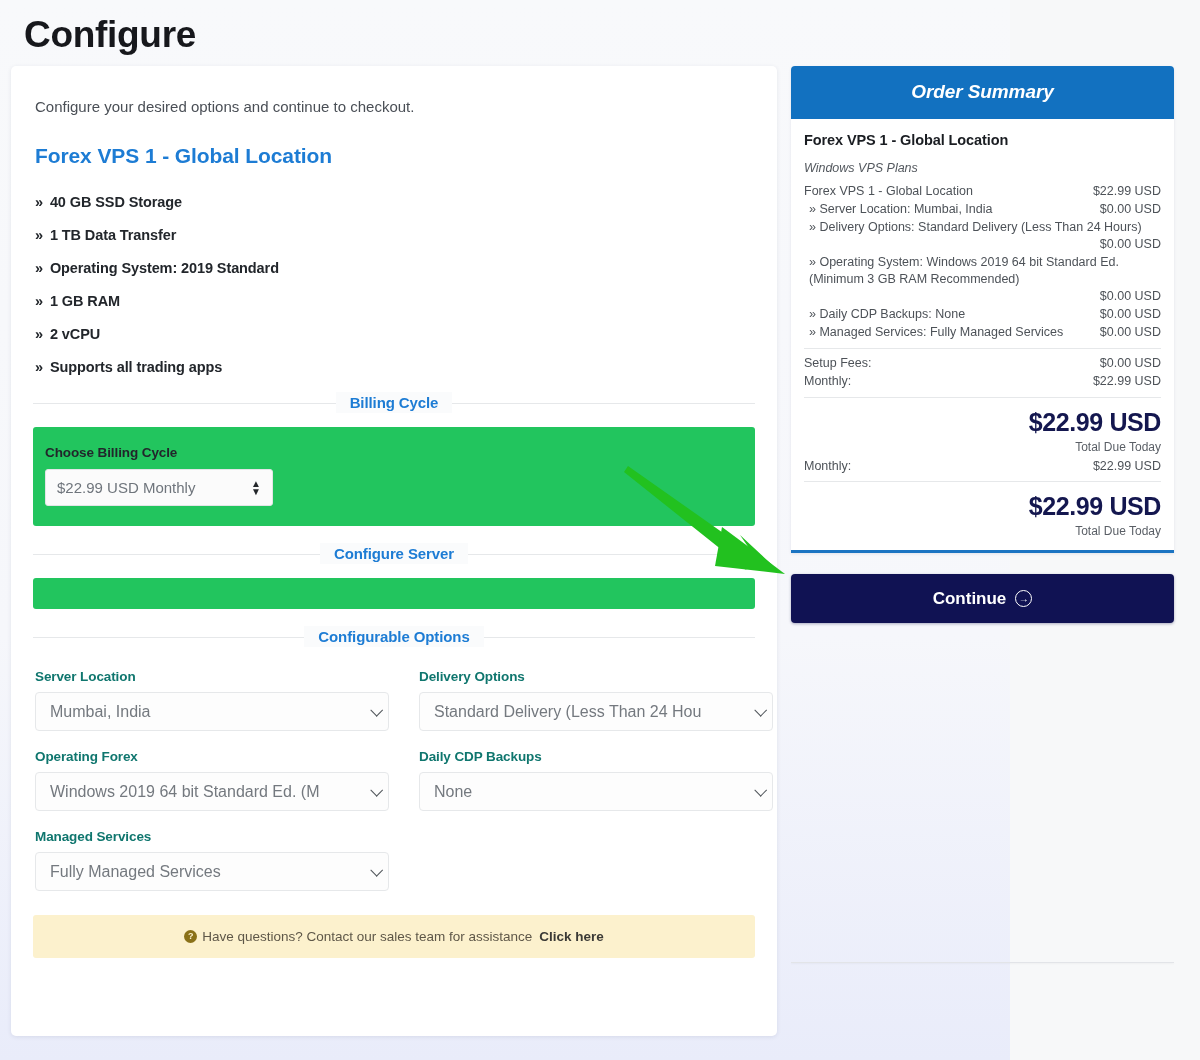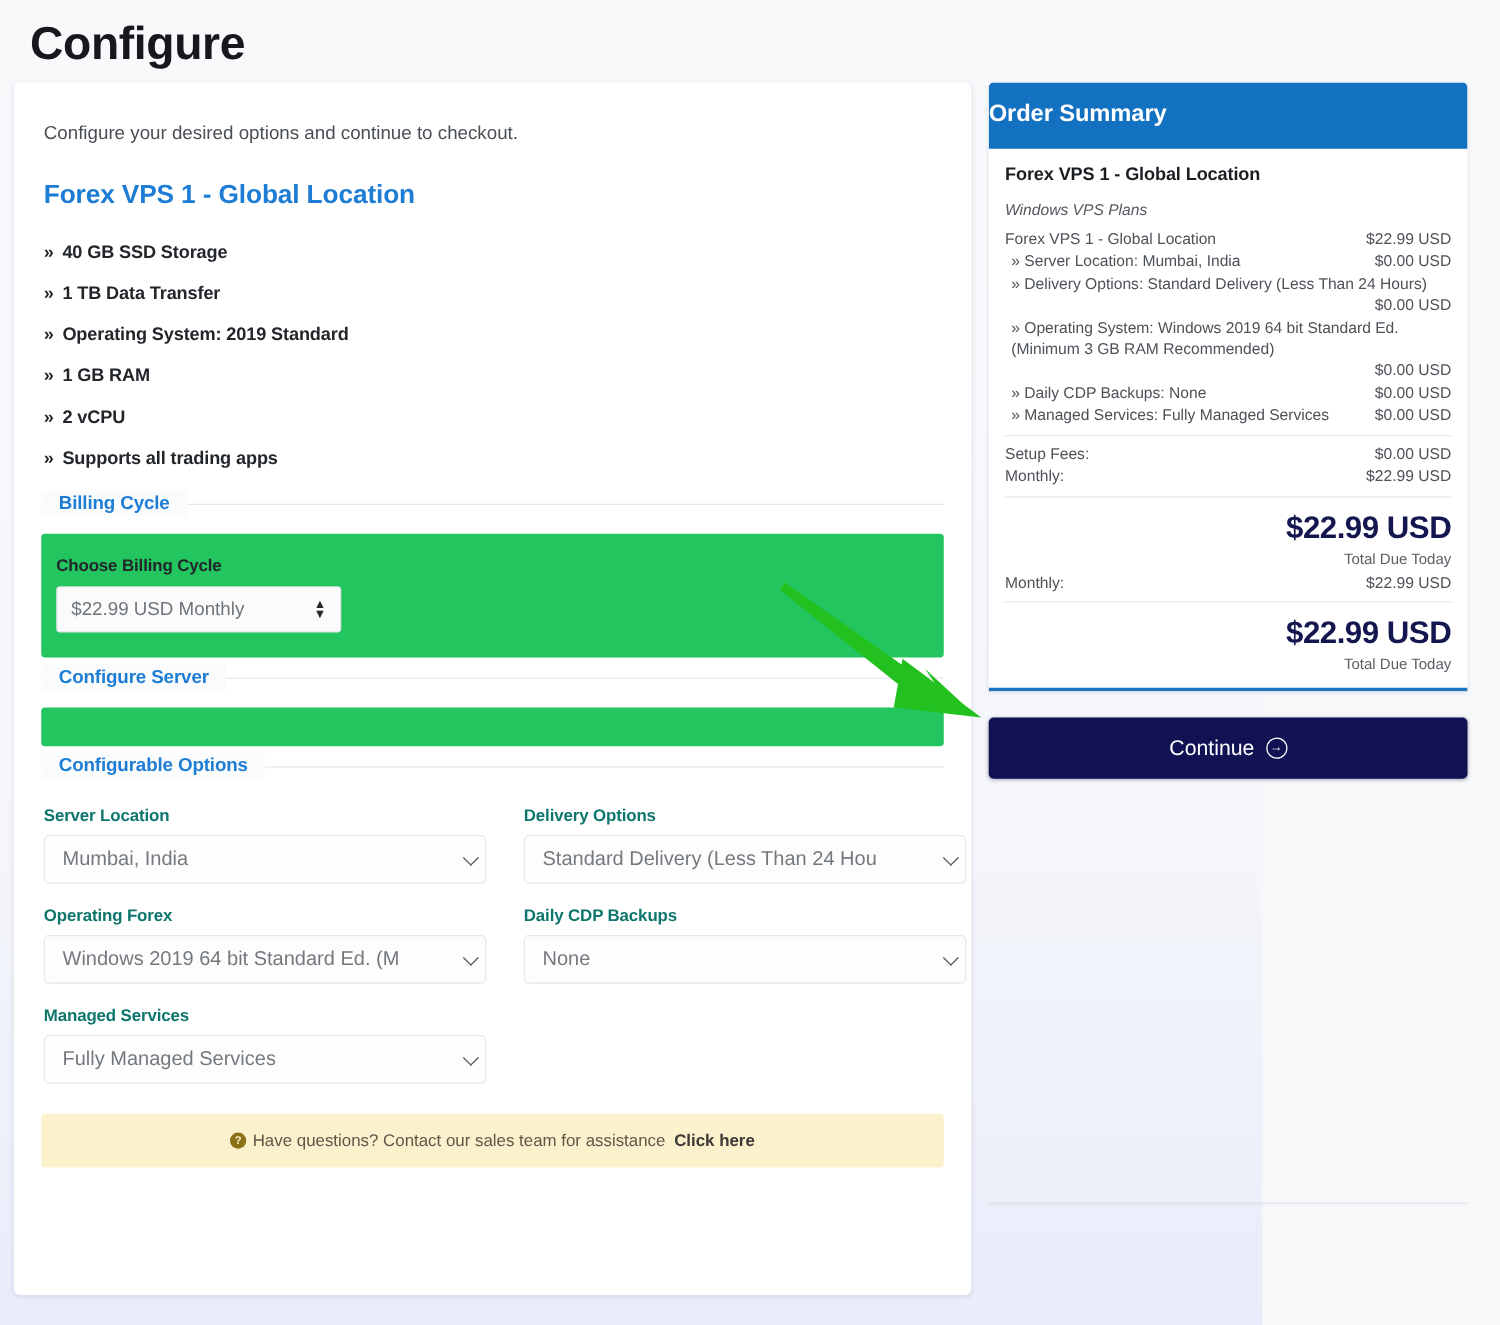--- a/index.html
+++ b/index.html
@@ -84,22 +84,22 @@
     font-weight: 700;
     color: #22262b;
     margin-bottom: 17px;
     letter-spacing: -0.1px;
   }
   .feature-item .chev { color: #22262b; margin-right: 3px; }
 
   
   .section-head {
     position: relative;
-    text-align: left;
-    margin-top: 5px;
+    text-align: center;
+    margin-top: 17px;
   }
   .section-head::before {
     content: "";
     position: absolute;
     left: 0; right: 0; top: 50%;
     border-top: 1px solid #e6e8ea;
   }
   .section-head span {
     position: relative;
     display: inline-block;
@@ -236,25 +236,26 @@
   .summary-card {
     background: #ffffff;
     border-bottom: 3px solid #1b74c2;
     border-radius: 4px 4px 0 0;
     box-shadow: 0 1px 3px rgba(40,50,90,0.10);
     overflow: hidden;
   }
   .summary-header {
     background: #1271c0;
     color: #ffffff;
-    text-align: left;
+    text-align: center;
     font-size: 19px;
     font-weight: 700;
     padding: 15px 0 16px 0;
     letter-spacing: -0.1px;
+    font-style: italic;
   }
   .summary-body { padding: 13px 13px 8px 13px; }
 
   .sum-product {
     font-size: 14.5px;
     font-weight: 700;
     color: #1a1d22;
     margin-bottom: 13px;
     letter-spacing: -0.1px;
   }
@@ -306,21 +307,21 @@
 
   
   .continue-btn {
     margin-top: 21px;
     width: 383px;
     height: 49px;
     background: #101253;
     border-radius: 4px;
     color: #ffffff;
     font-size: 17px;
-    font-weight: 400;
+    font-weight: 700;
     display: flex;
     align-items: center;
     justify-content: center;
     gap: 9px;
     cursor: pointer;
     box-shadow: 0 1px 3px rgba(20,23,79,0.35);
   }
   .arrow-circle {
     display: inline-flex;
     align-items: center; justify-content: center;

